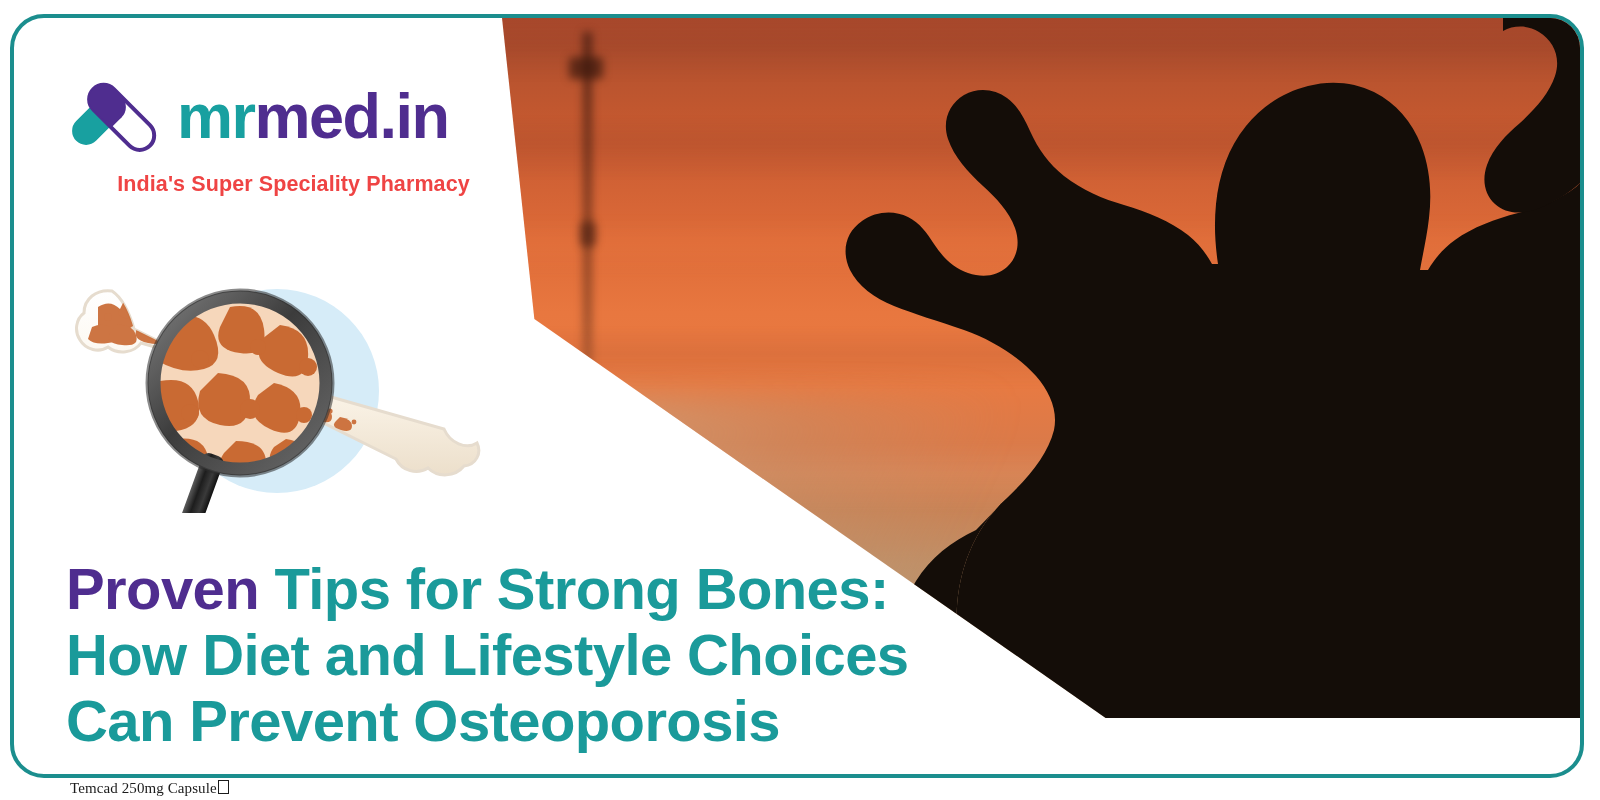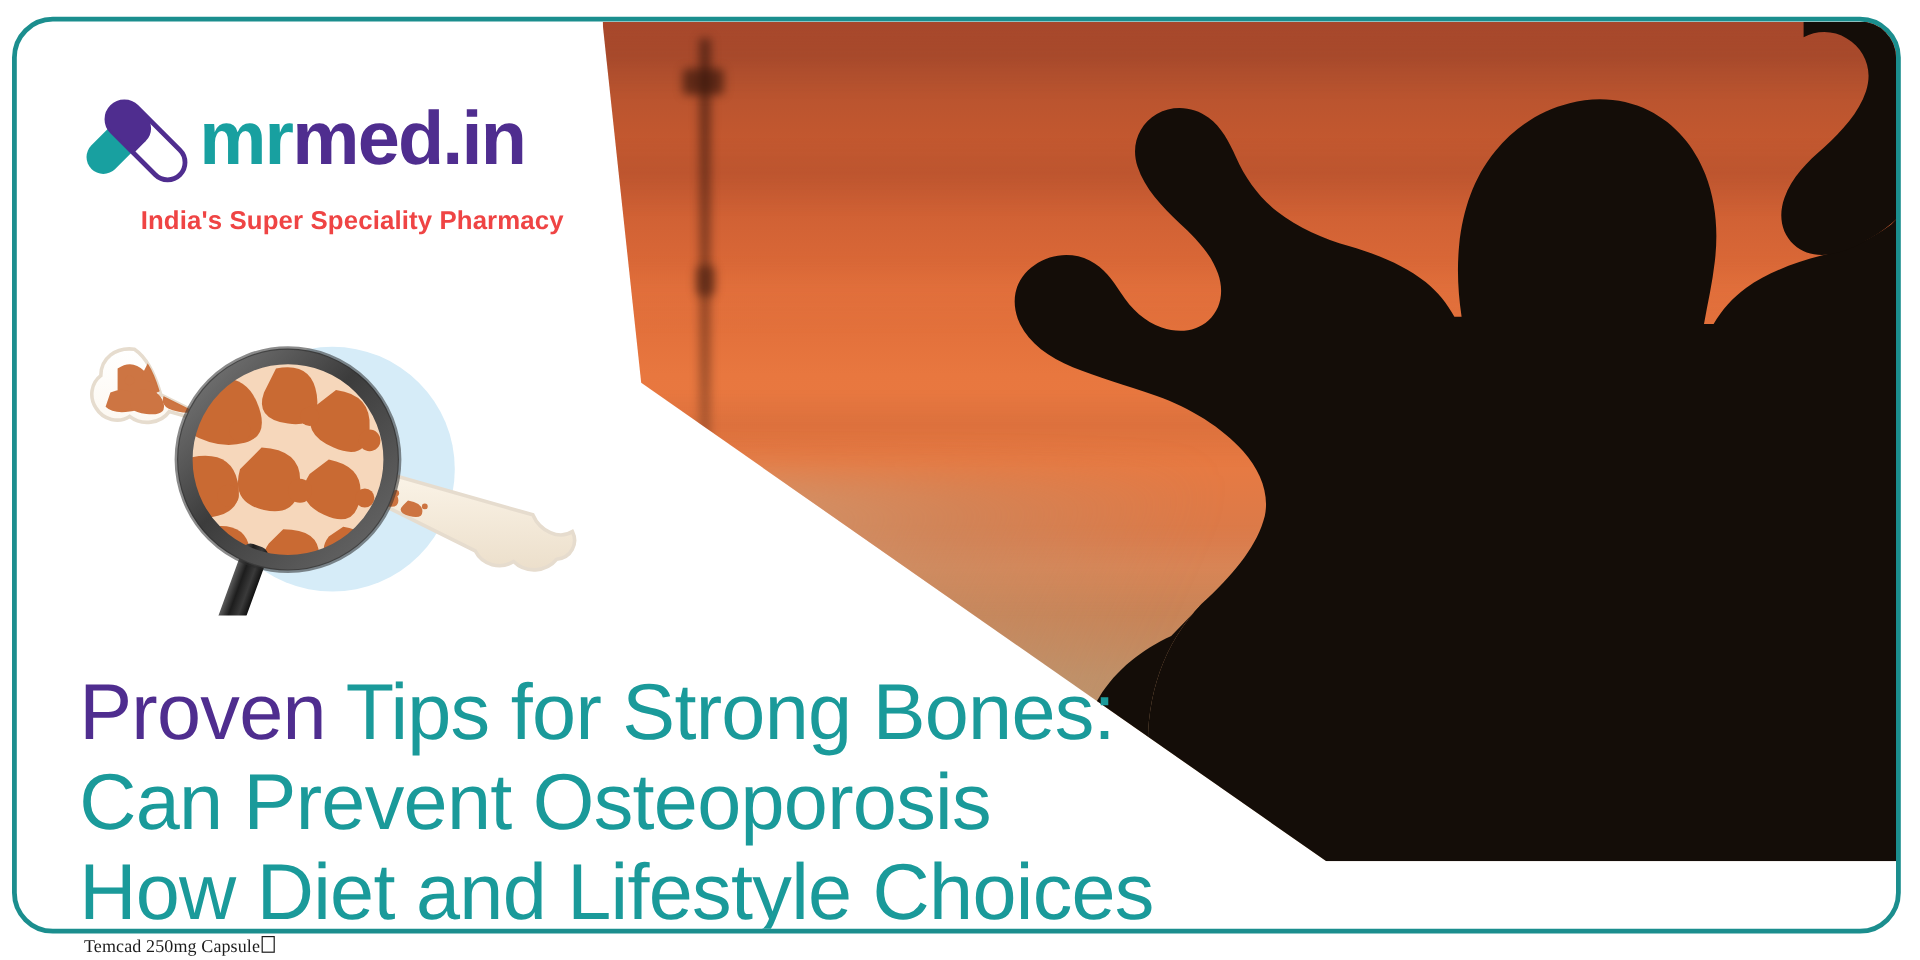--- a/index.html
+++ b/index.html
@@ -73,36 +73,36 @@
   }
 
   
   .silhouette{position:absolute;left:0;top:0;width:100%;height:100%;}
   .silhouette svg{display:block;width:100%;height:100%;}
 
   
   .logo{position:absolute;left:52px;top:58px;width:470px;}
   .logo-row{display:flex;align-items:center;height:80px;}
   .logo-mark{width:96px;height:78px;flex:0 0 auto;}
-  .logo-word{font-size:63px;font-weight:700;letter-spacing:-1.5px;line-height:1;margin-left:4px;}
+  .logo-word{font-size:63px;font-weight:700;letter-spacing:-1.5px;line-height:1;margin-left:15px;}
   .logo-word .mr{color:#18a0a0;}
   .logo-word .med{color:#4f2d8f;}
   .tagline{
     margin-top:16px;text-align:center;width:455px;
     font-size:21.5px;font-weight:600;color:#ef4444;letter-spacing:.1px;
   }
 
   
   .bone-art{position:absolute;left:58px;top:245px;width:410px;height:250px;}
   .bone-art svg{display:block;width:100%;height:100%;}
 
   
   .headline{
     position:absolute;left:52px;top:538px;width:960px;
-    font-size:66px;font-weight:400;line-height:1.14;letter-spacing:-0.6px;
+    font-size:58px;font-weight:700;line-height:1.14;letter-spacing:-0.6px;
     color:#1a9a9a;
   }
   .headline .accent{color:#4f2d8f;}
   .headline .ln{display:block;white-space:nowrap;}
 
   
   .caption{
     position:absolute;left:70px;top:780px;
     font-size:15px;color:#1b1b1b;letter-spacing:.1px;white-space:nowrap;font-family:Liberation Serif, serif;
   }
@@ -314,21 +314,21 @@
           </g>
 
           <circle cx="168" cy="120" r="86" fill="none" stroke="url(#ringGrad)" stroke-width="13"></circle>
           <circle cx="168" cy="120" r="93" fill="none" stroke="#2b2b2b" stroke-width="3" opacity=".55"></circle>
         </g>
       </svg>
     </div>
 
     <div class="headline">
       <span class="ln"><span class="accent">Proven</span><span> Tips for Strong Bones:</span></span>
+      <span class="ln">How Diet and Lifestyle Choices</span>
       <span class="ln">Can Prevent Osteoporosis</span>
-      <span class="ln">How Diet and Lifestyle Choices</span>
     </div>
 
   </div>
 
   <div class="caption"><span>Temcad 250mg Capsule</span><span class="tofu"></span></div>
 
 </div>
 
 </body></html>

